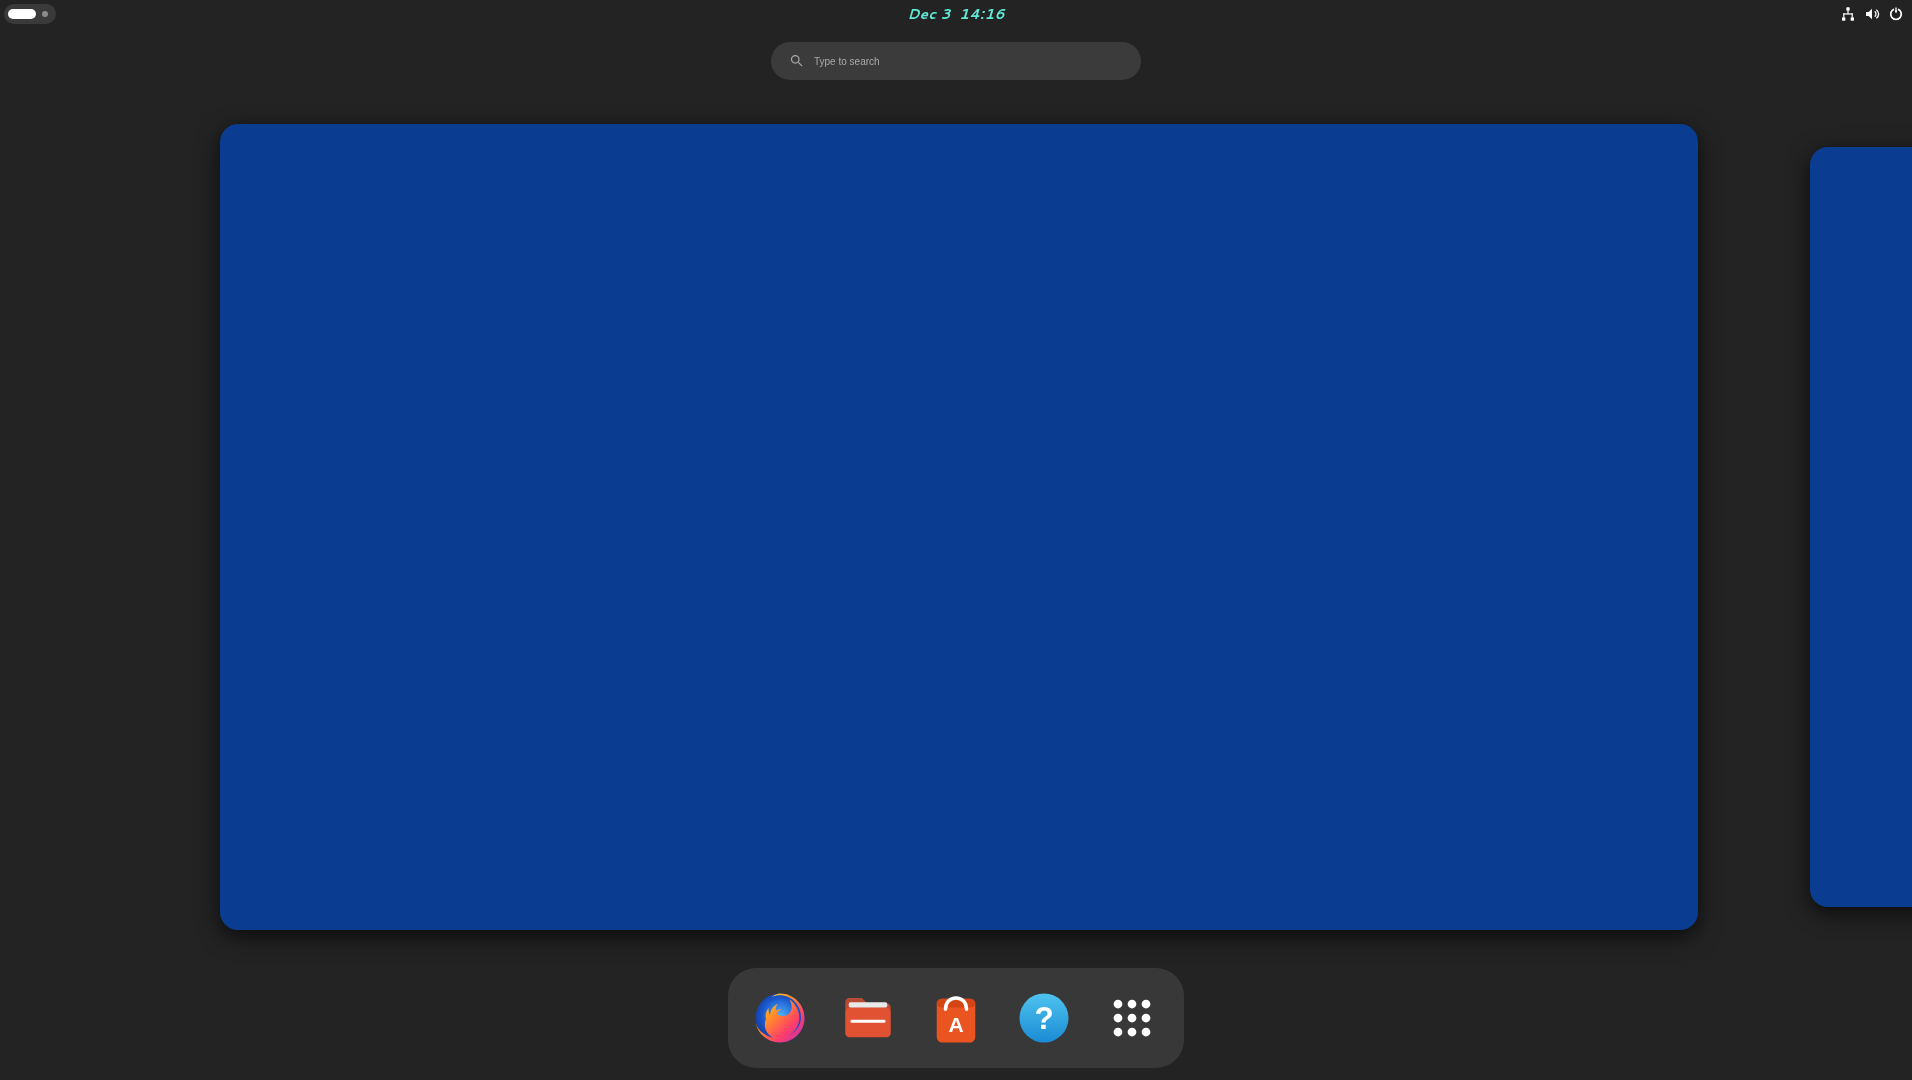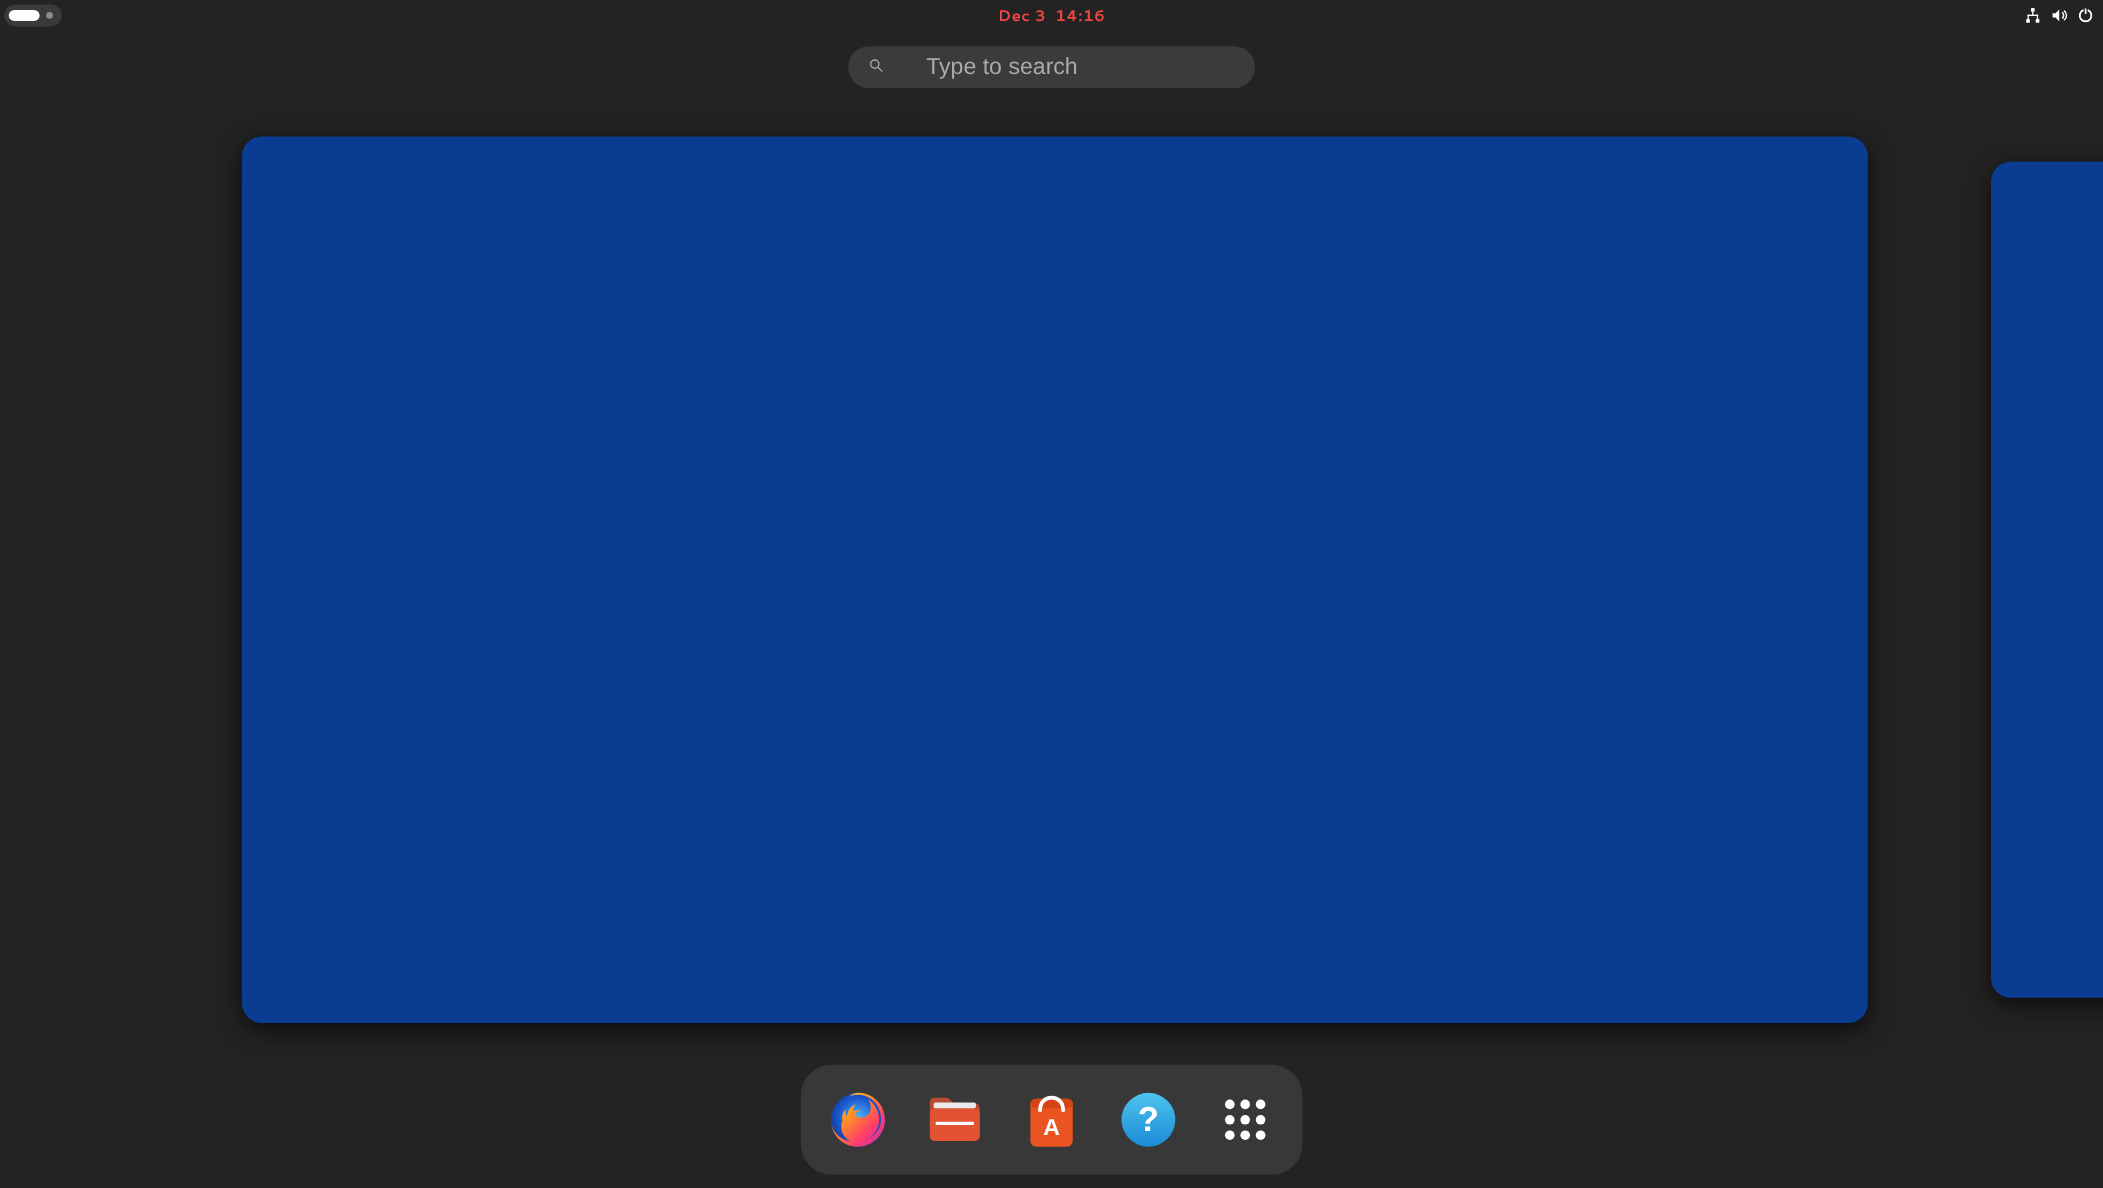--- a/index.html
+++ b/index.html
@@ -39,24 +39,25 @@
     background: #ffffff;
   }
   .ws-dot {
     width: 6px; height: 6px;
     border-radius: 50%;
     background: #8c8c8c;
   }
   .clock {
     font-size: 14px;
     font-weight: 700;
-    color: #ef4444;
+    color: #5eead4;
     letter-spacing: 0.02em;
     display: flex;
     gap: 8px;
+    font-style: italic;
   }
   .topbar-right {
     position: absolute;
     right: 8px; top: 0;
     height: 28px;
     display: flex;
     align-items: center;
     gap: 8px;
   }
   .topbar-right svg { width: 16px; height: 16px; display: block; }
@@ -77,22 +78,21 @@
     align-items: center;
     padding: 0 18px;
     gap: 10px;
   }
   .search input {
     flex: 1;
     background: transparent;
     border: none;
     outline: none;
     color: #fff;
-    font-size: 21px;
-    margin-left: 28px;
+    font-size: 10px;
   }
   .search input::placeholder { color: #aaaaaa; }
   .search svg { width: 15px; height: 15px; }
 
   
   .overview {
     position: absolute;
     top: 124px;
     left: 0; right: 0;
     height: 806px;

